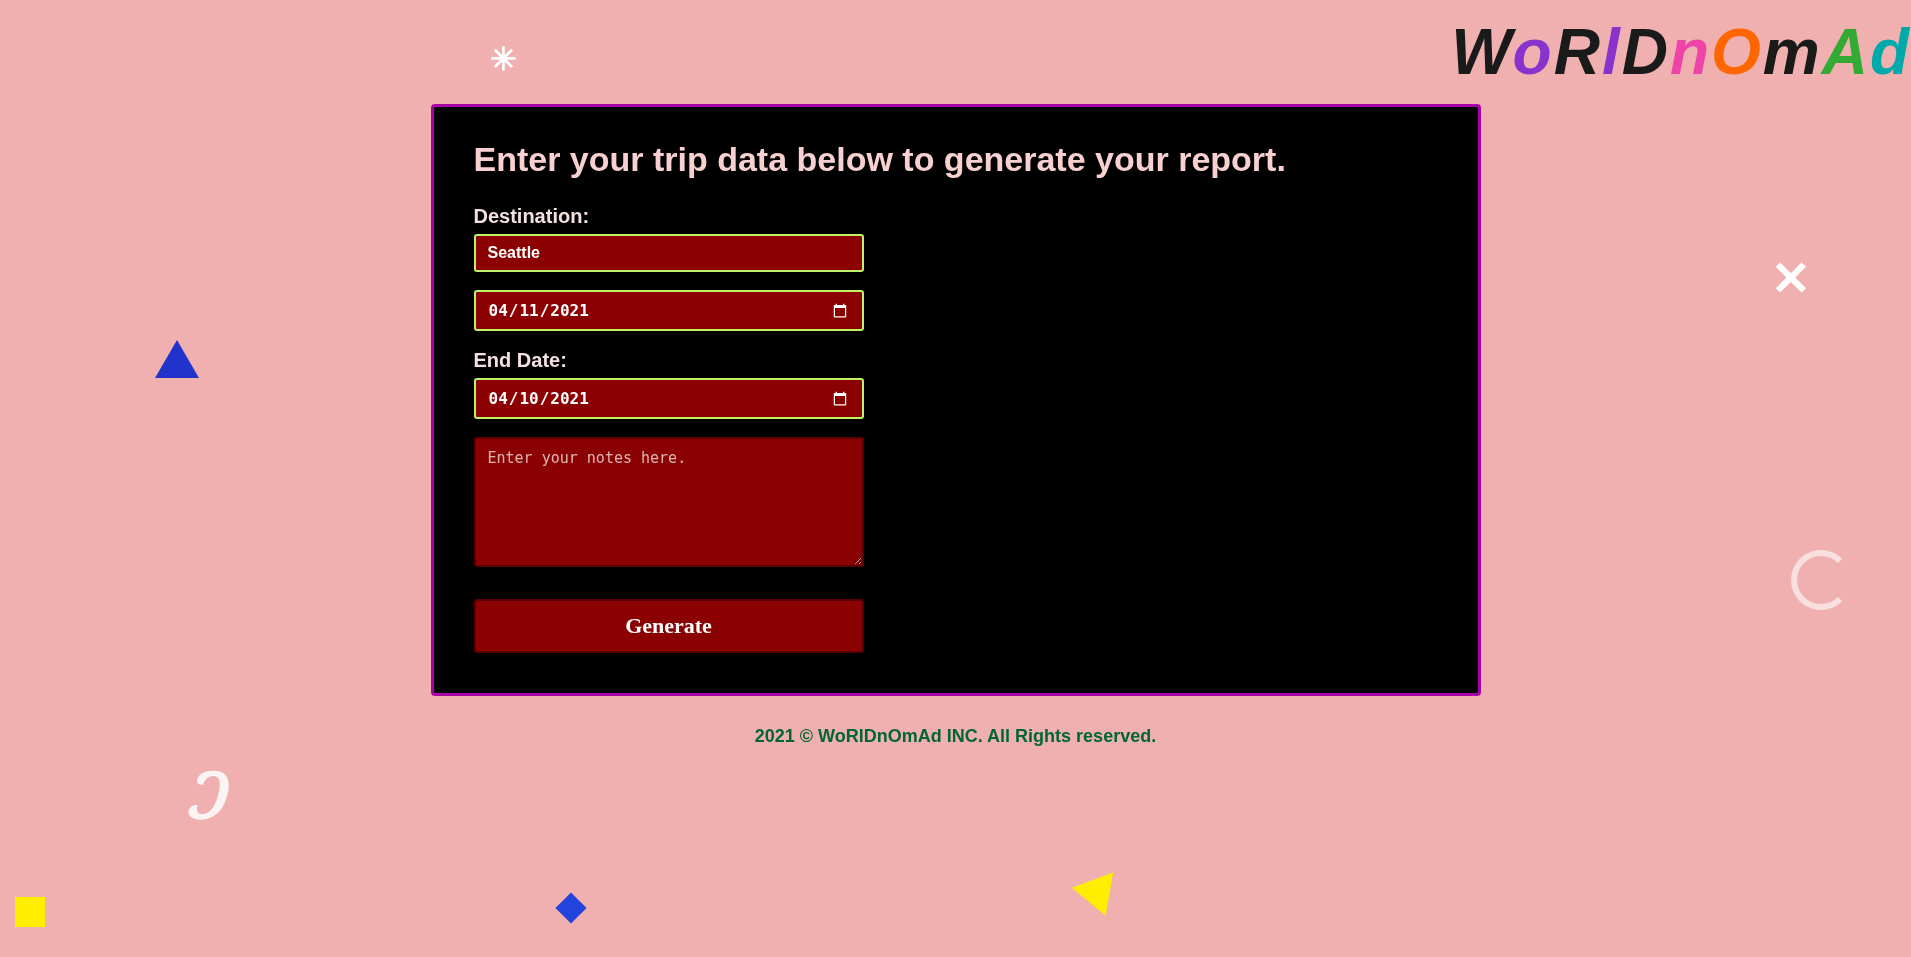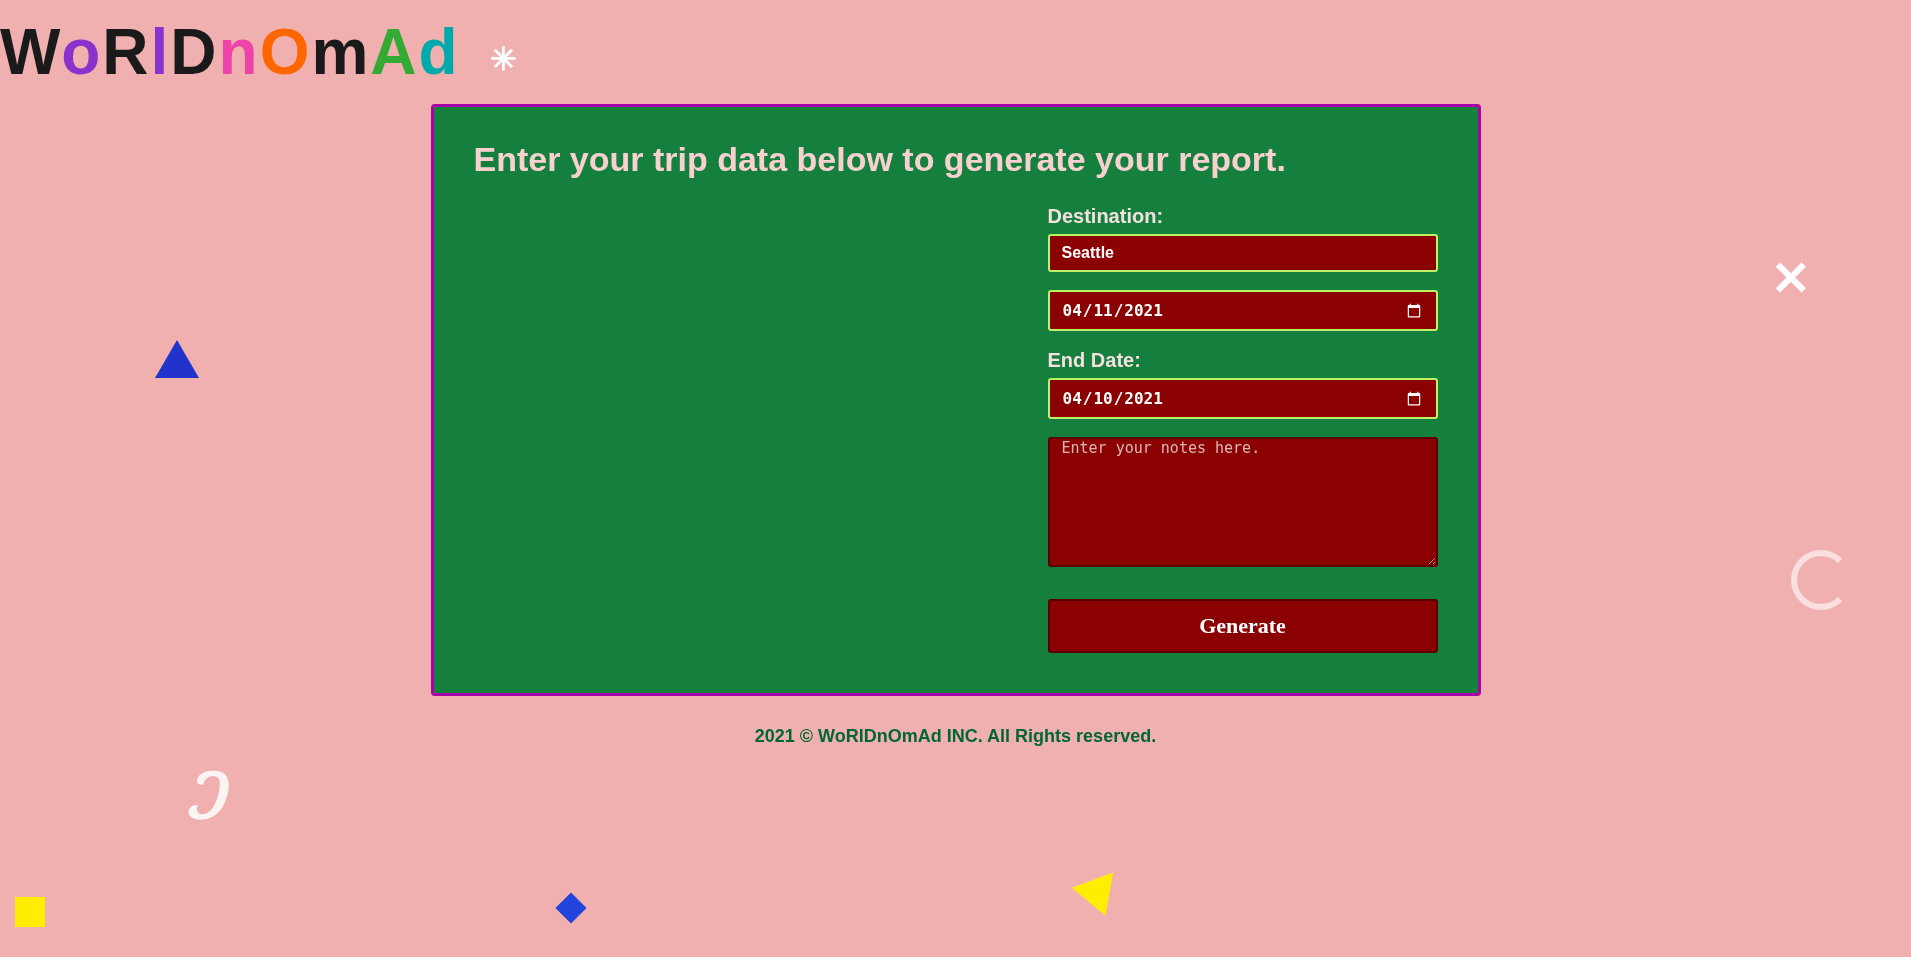--- a/index.html
+++ b/index.html
@@ -96,24 +96,25 @@
       right: 60px;
       width: 60px;
       height: 60px;
       border: 6px solid rgba(255,255,255,0.6);
       border-radius: 50%;
       border-right-color: transparent;
     }
 
     
     header {
-      text-align: left;
+      text-align: right;
       padding: 20px 0 10px 0;
       position: relative;
       z-index: 2;
+      font-style: italic;
     }
 
     .app-title {
       font-size: 64px;
       font-weight: 900;
       letter-spacing: 2px;
       line-height: 1;
     }
 
     
@@ -121,41 +122,41 @@
     .t-purple { color: #8833cc; }
     .t-pink { color: #ee44aa; }
     .t-orange { color: #ff6600; }
     .t-green { color: #33aa33; }
     .t-teal { color: #00aaaa; }
 
     
     .main-card {
       margin: 10px auto 20px auto;
       width: 1050px;
-      background-color: #15803d;
+      background-color: #000000;
       border: 3px solid #aa00aa;
       border-radius: 4px;
       padding: 30px 40px 40px 40px;
       position: relative;
       z-index: 2;
     }
 
     .card-heading {
       color: #f8d0d0;
       font-size: 34px;
       font-weight: bold;
       text-align: left;
       margin-bottom: 24px;
       line-height: 1.3;
     }
 
     .form-section {
       display: flex;
       flex-direction: column;
-      align-items: flex-end;
+      align-items: flex-start;
     }
 
     .field-group {
       width: 390px;
       margin-bottom: 18px;
     }
 
     .field-label {
       color: #f5e0e0;
       font-size: 20px;
@@ -179,21 +180,21 @@
     .field-input::placeholder {
       color: rgba(255,255,255,0.7);
     }
 
     .field-textarea {
       width: 100%;
       background-color: #8b0000;
       color: white;
       border: 2px solid #5a0000;
       border-radius: 3px;
-      padding: 0 12px;
+      padding: 10px 12px;
       font-size: 15px;
       resize: vertical;
       height: 130px;
       outline: none;
     }
 
     .field-textarea::placeholder {
       color: rgba(255,255,255,0.7);
     }
 

